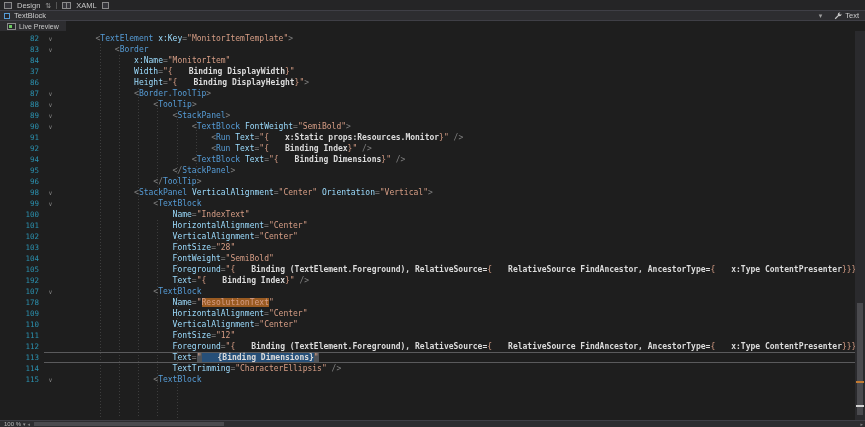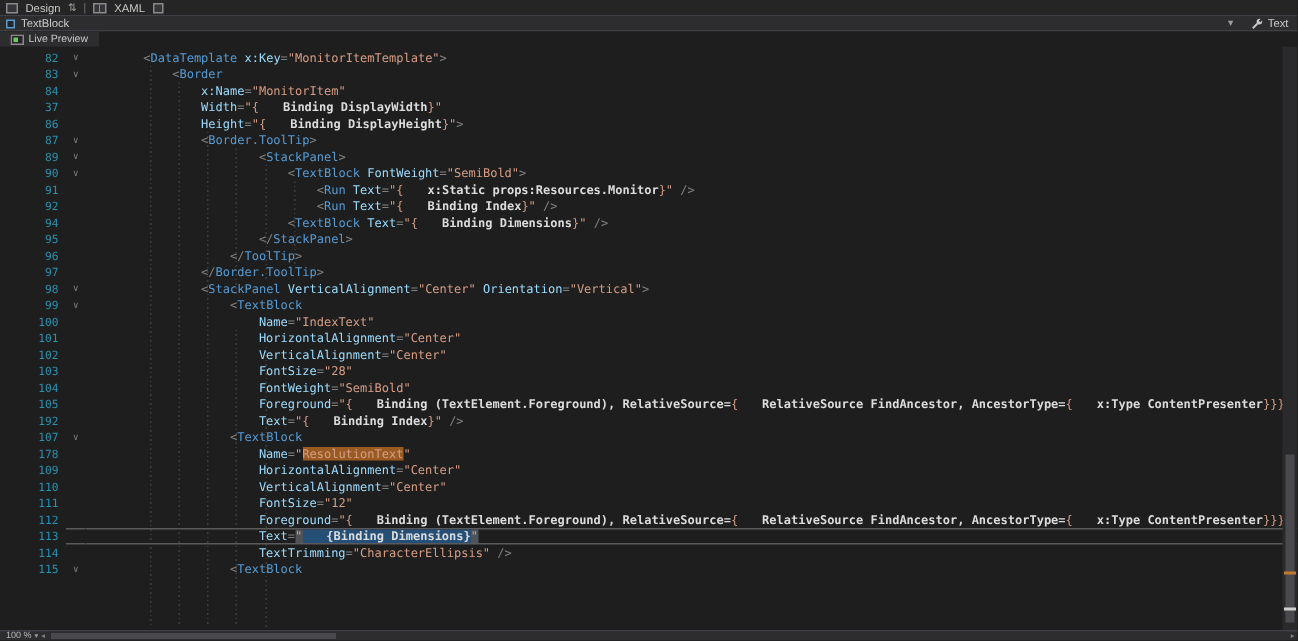--- a/index.html
+++ b/index.html
@@ -119,34 +119,34 @@
         <div class="guide" style="left: 99.5px; top: 13px; height: 374px;"></div>
         <div class="guide" style="left: 118.8px; top: 24px; height: 363px;"></div>
         <div class="guide" style="left: 138px; top: 57px; height: 330px;"></div>
         <div class="guide" style="left: 157.3px; top: 68px; height: 99px;"></div>
         <div class="guide" style="left: 157.3px; top: 189px; height: 198px;"></div>
         <div class="guide" style="left: 176.6px; top: 79px; height: 77px;"></div>
         <div class="guide" style="left: 176.6px; top: 200px; height: 187px;"></div>
         <div class="guide" style="left: 195.8px; top: 90px; height: 55px;"></div>
       </div>
     <div class="lines">
-        <div class="cl"><span class="bp"></span><span class="ln">82</span><span class="fd">∨</span><span class="tx"><span>        </span><span class="tk-d">&lt;</span><span class="tk-e">DataTemplate</span><span class="tk-w"> </span><span class="tk-a">x:Key</span><span class="tk-d">=</span><span class="tk-s">"MonitorItemTemplate"</span><span class="tk-d">&gt;</span></span></div>
+        <div class="cl"><span class="bp"></span><span class="ln">82</span><span class="fd">∨</span><span class="tx"><span>        </span><span class="tk-d">&lt;</span><span class="tk-e">TextElement</span><span class="tk-w"> </span><span class="tk-a">x:Key</span><span class="tk-d">=</span><span class="tk-s">"MonitorItemTemplate"</span><span class="tk-d">&gt;</span></span></div>
         <div class="cl"><span class="bp"></span><span class="ln">83</span><span class="fd">∨</span><span class="tx"><span>            </span><span class="tk-d">&lt;</span><span class="tk-e">Border</span></span></div>
         <div class="cl"><span class="bp"></span><span class="ln">84</span><span class="fd"></span><span class="tx"><span>                </span><span class="tk-a">x:Name</span><span class="tk-d">=</span><span class="tk-s">"MonitorItem"</span></span></div>
         <div class="cl"><span class="bp"></span><span class="ln">37</span><span class="fd"></span><span class="tx"><span>                </span><span class="tk-a">Width</span><span class="tk-d">=</span><span class="tk-s">"{</span><span class="tk-m">Binding DisplayWidth</span><span class="tk-s">}"</span></span></div>
         <div class="cl"><span class="bp"></span><span class="ln">86</span><span class="fd"></span><span class="tx"><span>                </span><span class="tk-a">Height</span><span class="tk-d">=</span><span class="tk-s">"{</span><span class="tk-m">Binding DisplayHeight</span><span class="tk-s">}"</span><span class="tk-d">&gt;</span></span></div>
         <div class="cl"><span class="bp"></span><span class="ln">87</span><span class="fd">∨</span><span class="tx"><span>                </span><span class="tk-d">&lt;</span><span class="tk-e">Border.ToolTip</span><span class="tk-d">&gt;</span></span></div>
+        <div class="cl"><span class="bp"></span><span class="ln">88</span><span class="fd">∨</span><span class="tx"><span>                    </span><span class="tk-d">&lt;</span><span class="tk-e">ToolTip</span><span class="tk-d">&gt;</span></span></div>
         <div class="cl"><span class="bp"></span><span class="ln">89</span><span class="fd">∨</span><span class="tx"><span>                        </span><span class="tk-d">&lt;</span><span class="tk-e">StackPanel</span><span class="tk-d">&gt;</span></span></div>
         <div class="cl"><span class="bp"></span><span class="ln">90</span><span class="fd">∨</span><span class="tx"><span>                            </span><span class="tk-d">&lt;</span><span class="tk-e">TextBlock</span><span class="tk-w"> </span><span class="tk-a">FontWeight</span><span class="tk-d">=</span><span class="tk-s">"SemiBold"</span><span class="tk-d">&gt;</span></span></div>
         <div class="cl"><span class="bp"></span><span class="ln">91</span><span class="fd"></span><span class="tx"><span>                                </span><span class="tk-d">&lt;</span><span class="tk-e">Run</span><span class="tk-w"> </span><span class="tk-a">Text</span><span class="tk-d">=</span><span class="tk-s">"{</span><span class="tk-m">x:Static props:Resources.Monitor</span><span class="tk-s">}"</span><span class="tk-w"> </span><span class="tk-d">/&gt;</span></span></div>
         <div class="cl"><span class="bp"></span><span class="ln">92</span><span class="fd"></span><span class="tx"><span>                                </span><span class="tk-d">&lt;</span><span class="tk-e">Run</span><span class="tk-w"> </span><span class="tk-a">Text</span><span class="tk-d">=</span><span class="tk-s">"{</span><span class="tk-m">Binding Index</span><span class="tk-s">}"</span><span class="tk-w"> </span><span class="tk-d">/&gt;</span></span></div>
         <div class="cl"><span class="bp"></span><span class="ln">94</span><span class="fd"></span><span class="tx"><span>                            </span><span class="tk-d">&lt;</span><span class="tk-e">TextBlock</span><span class="tk-w"> </span><span class="tk-a">Text</span><span class="tk-d">=</span><span class="tk-s">"{</span><span class="tk-m">Binding Dimensions</span><span class="tk-s">}"</span><span class="tk-w"> </span><span class="tk-d">/&gt;</span></span></div>
         <div class="cl"><span class="bp"></span><span class="ln">95</span><span class="fd"></span><span class="tx"><span>                        </span><span class="tk-d">&lt;/</span><span class="tk-e">StackPanel</span><span class="tk-d">&gt;</span></span></div>
         <div class="cl"><span class="bp"></span><span class="ln">96</span><span class="fd"></span><span class="tx"><span>                    </span><span class="tk-d">&lt;/</span><span class="tk-e">ToolTip</span><span class="tk-d">&gt;</span></span></div>
-        <div class="cl"><span class="bp"></span><span class="ln">97</span><span class="fd"></span><span class="tx"><span>                </span><span class="tk-d">&lt;/</span><span class="tk-e">Border.ToolTip</span><span class="tk-d">&gt;</span></span></div>
         <div class="cl"><span class="bp"></span><span class="ln">98</span><span class="fd">∨</span><span class="tx"><span>                </span><span class="tk-d">&lt;</span><span class="tk-e">StackPanel</span><span class="tk-w"> </span><span class="tk-a">VerticalAlignment</span><span class="tk-d">=</span><span class="tk-s">"Center"</span><span class="tk-w"> </span><span class="tk-a">Orientation</span><span class="tk-d">=</span><span class="tk-s">"Vertical"</span><span class="tk-d">&gt;</span></span></div>
         <div class="cl"><span class="bp"></span><span class="ln">99</span><span class="fd">∨</span><span class="tx"><span>                    </span><span class="tk-d">&lt;</span><span class="tk-e">TextBlock</span></span></div>
         <div class="cl"><span class="bp"></span><span class="ln">100</span><span class="fd"></span><span class="tx"><span>                        </span><span class="tk-a">Name</span><span class="tk-d">=</span><span class="tk-s">"IndexText"</span></span></div>
         <div class="cl"><span class="bp"></span><span class="ln">101</span><span class="fd"></span><span class="tx"><span>                        </span><span class="tk-a">HorizontalAlignment</span><span class="tk-d">=</span><span class="tk-s">"Center"</span></span></div>
         <div class="cl"><span class="bp"></span><span class="ln">102</span><span class="fd"></span><span class="tx"><span>                        </span><span class="tk-a">VerticalAlignment</span><span class="tk-d">=</span><span class="tk-s">"Center"</span></span></div>
         <div class="cl"><span class="bp"></span><span class="ln">103</span><span class="fd"></span><span class="tx"><span>                        </span><span class="tk-a">FontSize</span><span class="tk-d">=</span><span class="tk-s">"28"</span></span></div>
         <div class="cl"><span class="bp"></span><span class="ln">104</span><span class="fd"></span><span class="tx"><span>                        </span><span class="tk-a">FontWeight</span><span class="tk-d">=</span><span class="tk-s">"SemiBold"</span></span></div>
         <div class="cl"><span class="bp"></span><span class="ln">105</span><span class="fd"></span><span class="tx"><span>                        </span><span class="tk-a">Foreground</span><span class="tk-d">=</span><span class="tk-s">"{</span><span class="tk-m">Binding (TextElement.Foreground), RelativeSource=</span><span class="tk-s">{</span><span class="tk-m">RelativeSource FindAncestor, AncestorType=</span><span class="tk-s">{</span><span class="tk-m">x:Type ContentPresenter</span><span class="tk-s">}}}"</span></span></div>
         <div class="cl"><span class="bp"></span><span class="ln">192</span><span class="fd"></span><span class="tx"><span>                        </span><span class="tk-a">Text</span><span class="tk-d">=</span><span class="tk-s">"{</span><span class="tk-m">Binding Index</span><span class="tk-s">}"</span><span class="tk-w"> </span><span class="tk-d">/&gt;</span></span></div>
         <div class="cl"><span class="bp"></span><span class="ln">107</span><span class="fd">∨</span><span class="tx"><span>                    </span><span class="tk-d">&lt;</span><span class="tk-e">TextBlock</span></span></div>

